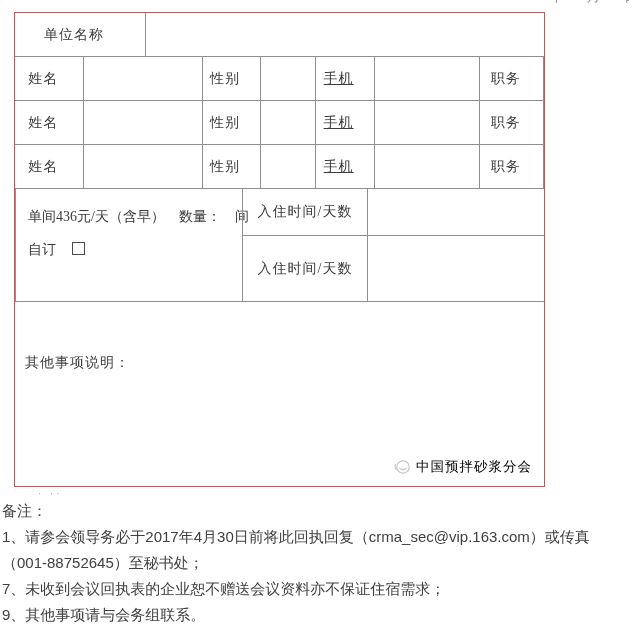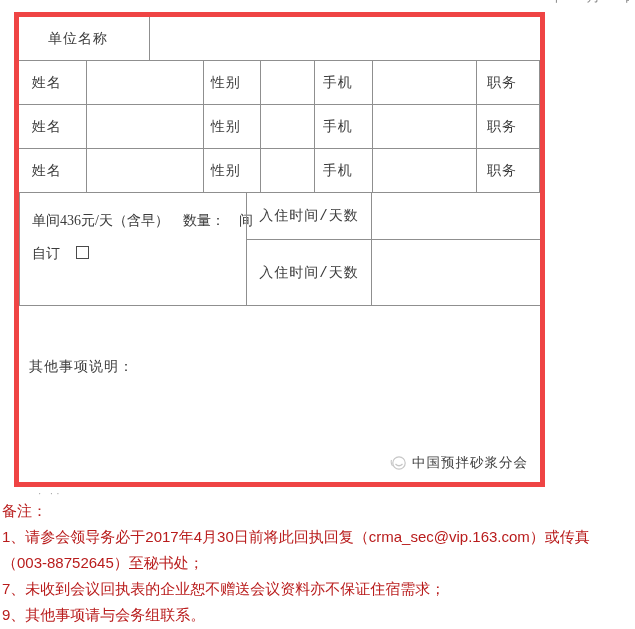--- a/index.html
+++ b/index.html
@@ -10,63 +10,63 @@
     font-family:"Liberation Serif","DejaVu Serif",serif;
     color:#3b3b3b;
   }
   
   .clip-wrap { position:absolute; top:0; right:6px; width:80px; height:6px; overflow:hidden; }
   .clip-wrap span { display:block; margin-top:-12px; color:#8a8a8a; font-size:14px; letter-spacing:10px; white-space:nowrap; }
 
   
   .form-table {
     position:absolute; left:14px; top:12px; width:531px; height:475px;
-    border:5px solid #ef4444; display:flex; flex-direction:column;
+    border:1px solid #ef4444; display:flex; flex-direction:column;
     font-size:14px;
   }
   .row { display:flex; flex-direction:row; }
   .row + .row { border-top:1px solid #8f8f8f; }
   .r1 { height:43px; }
   .r2 { height:43px; }
   .r-name { height:44px; }
   .r-book { height:113px; }
   .r-other { flex:1; position:relative; }
   .cell { display:flex; align-items:center; justify-content:center; }
   .cell + .cell { border-left:1px solid #8f8f8f;margin-left:12px; }
   .lbl { letter-spacing:1px; }
   .w-head { width:118px; }
   .v-fill { flex:1; }
   .w-name-l { width:59px; } .w-name-v { width:111px; }
   .w-sex-l { width:48px; }  .w-sex-v { width:45px; }
-  .w-mob-l { width:49px; }  .w-mob-v { width:98px; }
+  .w-mob-l { width:49px;text-decoration:underline; }  .w-mob-v { width:98px; }
   .w-pos-l { width:54px; }
 
   
   .w-book-l { width:59px; }
   .book-mid { width:227px; border-left:1px solid #8f8f8f; padding:11px 0 0 12px; }
   .book-mid .opt-line { line-height:33px; white-space:nowrap; }
   .checkbox { display:inline-block; width:13px; height:13px; border:1px solid #4a4a4a; margin-left:16px; vertical-align:-1px; background:#fff; }
-  .book-right { flex:1; display:flex; flex-direction:column; border-left:1px solid #8f8f8f;font-family:Liberation Mono, monospace; }
+  .book-right { flex:1; display:flex; flex-direction:column; border-left:1px solid #8f8f8f; }
   .sub { display:flex; flex:0 0 46px; }
   .sub.tall { flex:1; border-top:1px solid #8f8f8f; }
   .sub .ci-lbl { width:124px; display:flex; align-items:center; justify-content:center; }
   .sub .ci-val { flex:1; border-left:1px solid #8f8f8f; }
 
   
   .other-label { position:absolute; top:8px; left:10px; letter-spacing:1px;margin-top:44px; }
-  .watermark { position:absolute; right:12px; bottom:10px; display:flex; align-items:center; gap:5px; color:#404040; font-size:13.5px; letter-spacing:1px; }
+  .watermark { position:absolute; right:12px; bottom:10px; display:flex; align-items:center; gap:5px; color:#000000; font-size:13.5px; letter-spacing:1px; }
   .watermark svg { display:block; }
 
   .stray { position:absolute; left:38px; top:488px; font-size:10px; color:#9a9a9a; letter-spacing:3px; }
 
   
   .notes {
     position:absolute; left:2px; top:498px; width:632px;
     font-family:"Liberation Sans","DejaVu Sans",sans-serif;
-    color:#b91c1c; font-size:15px; line-height:26px;
+    color:#404040; font-size:15px; line-height:26px;
   }
   .notes div { white-space:nowrap; }
 </style>
 </head>
 <body>
 
 <div class="sheet">
 
   <div class="clip-wrap">
     <span>年 月 日</span>
@@ -144,18 +144,18 @@
       </div>
     </div>
 
   </div>
 
   <div class="stray">· ··</div>
 
   <div class="notes">
     <div>备注：</div>
     <div>1、请参会领导务必于2017年4月30日前将此回执回复（crma_sec@vip.163.com）或传真</div>
-    <div>（003-88752645）至秘书处；</div>
+    <div>（001-88752645）至秘书处；</div>
     <div>7、未收到会议回执表的企业恕不赠送会议资料亦不保证住宿需求；</div>
     <div>9、其他事项请与会务组联系。</div>
   </div>
 
 </div>
 
 </body></html>

